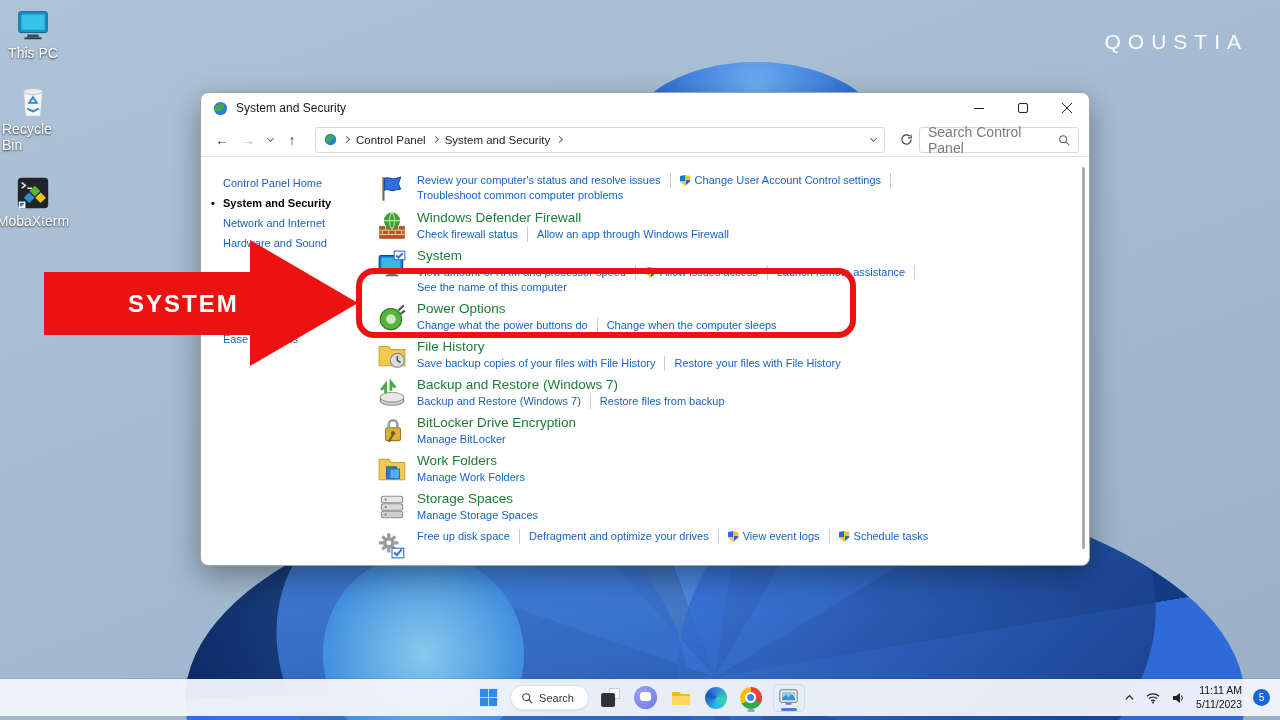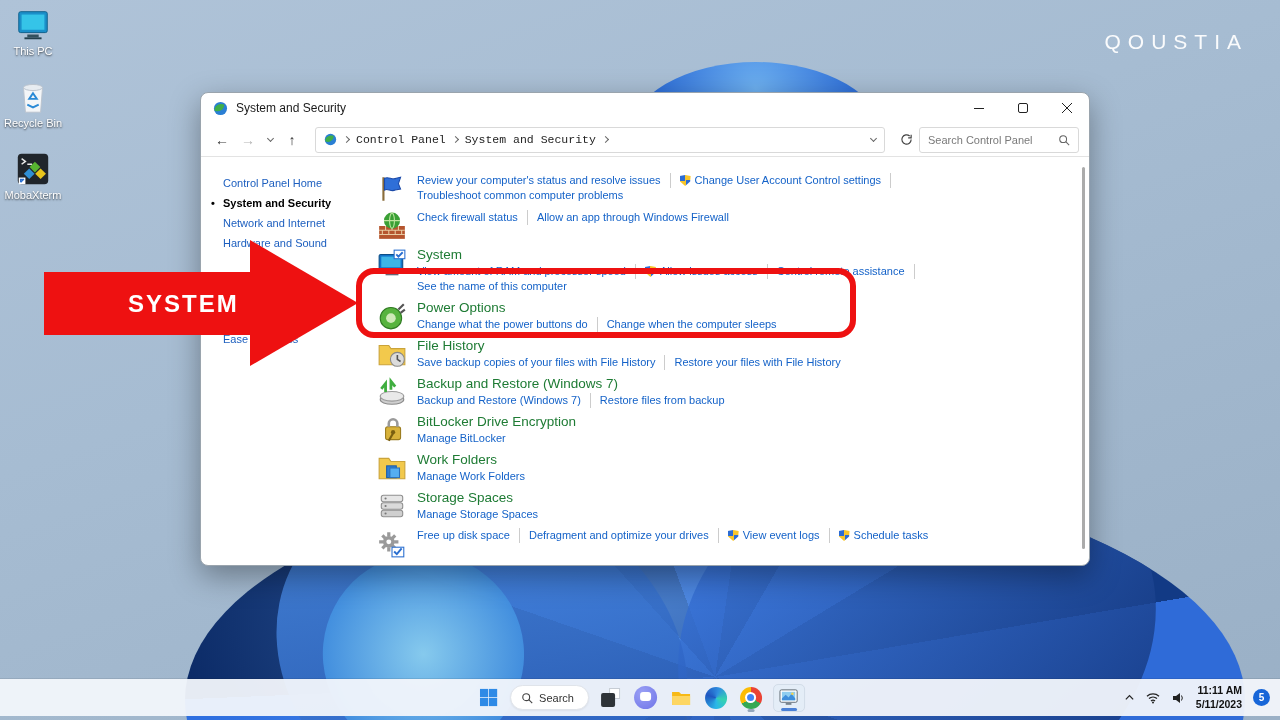--- a/index.html
+++ b/index.html
@@ -32,44 +32,44 @@
     z-index:0;background:radial-gradient(ellipse at 50% 18%,#6db0f0 0%,#2f6fd8 55%,#1d4fae 100%);}
 
   
   .logo{position:absolute;top:30px;right:32px;z-index:2;color:#fff;font-size:21px;
     letter-spacing:7px;font-weight:400;opacity:.95;}
 
   
   .dicons{position:absolute;left:2px;top:6px;width:62px;z-index:2;}
   .dicon{display:flex;flex-direction:column;align-items:center;margin-bottom:21px;cursor:default;}
   .dicon svg{width:38px;height:38px;}
-  .dicon .lbl{font-size:11px;color:#fff;text-shadow:0 1px 2px rgba(0,0,0,.75);margin-top:1px;}
+  .dicon .lbl{font-size:14px;color:#fff;text-shadow:0 1px 2px rgba(0,0,0,.75);margin-top:1px;}
 
   
   .window{position:absolute;left:200px;top:92px;width:890px;height:474px;background:#fff;
     border-radius:8px;border:1px solid #9aa4ad;box-shadow:0 10px 30px rgba(0,0,0,.35);
     z-index:1;overflow:hidden;}
   .titlebar{height:30px;display:flex;align-items:center;padding-left:12px;}
   .titlebar .title-text{font-size:12px;color:#1a1a1a;margin-left:8px;}
   .win-controls{margin-left:auto;display:flex;height:100%;}
   .win-btn{width:44px;display:flex;align-items:center;justify-content:center;}
   .navbar{height:34px;display:flex;align-items:center;border-bottom:1px solid #e3e3e3;
     padding:0 10px 0 8px;}
   .nav-btn{width:26px;height:26px;display:flex;align-items:center;justify-content:center;
     color:#333;font-size:14px;background:none;border:none;}
   .nav-btn.disabled{color:#b4b4b4;}
   .nav-btn.small{width:18px;}
   .chev{display:inline-block;width:5px;height:5px;border-right:1.4px solid #666;
     border-bottom:1.4px solid #666;transform:rotate(-45deg);flex-shrink:0;}
   .chev.down{transform:rotate(45deg);margin-top:-3px;}
   .addressbar{flex:1;height:26px;border:1px solid #d9d9d9;border-radius:3px;display:flex;
-    align-items:center;padding:0 8px;margin:0 8px 0 10px;background:#fff;gap:7px;font-family:Liberation Mono, monospace;}
+    align-items:center;padding:0 8px;margin:0 8px 0 10px;background:#fff;gap:7px;}
   .crumbs{display:flex;align-items:center;gap:7px;font-size:11.5px;color:#222;flex:1;}
   .searchbox{width:160px;height:26px;border:1px solid #d9d9d9;border-radius:3px;display:flex;
-    align-items:center;padding:0 8px;color:#7a7a7a;font-size:11px;background:#fff;}
+    align-items:center;padding:0 8px;color:#7a7a7a;font-size:14px;background:#fff;}
   .searchbox .ph{flex:1;}
   .win-body{display:flex;height:calc(100% - 64px);position:relative;}
   .sidebar{width:158px;flex-shrink:0;padding:20px 0 0 22px;font-size:11px;}
   .side-item{margin-bottom:8px;color:var(--sidebar-blue);position:relative;cursor:pointer;}
   .side-item.active{color:#000;font-weight:bold;margin-top:8px;}
   .side-item.active::before{content:"\2022";position:absolute;left:-12px;color:#000;}
   .side-item.gap{margin-top:64px;}
   .content{flex:1;padding:16px 0 0 18px;overflow:hidden;}
   .section-row{display:flex;gap:10px;margin-bottom:6px;}
   .sec-icon{width:30px;height:30px;flex-shrink:0;margin-top:1px;}
@@ -122,21 +122,21 @@
     background:conic-gradient(#ea4335 0 33%,#34a853 33% 66%,#fbbc05 66% 100%);
     display:flex;align-items:center;justify-content:center;}
   .chrome-inner{width:11px;height:11px;border-radius:50%;background:#fff;
     display:flex;align-items:center;justify-content:center;}
   .chrome-inner::after{content:"";width:7px;height:7px;border-radius:50%;background:#4285f4;}
   .active-tile{background:#e4edf7;border:1px solid #d2dce8;border-radius:5px;width:32px;}
   .indicator{position:absolute;bottom:0;left:50%;transform:translateX(-50%);height:3px;
     border-radius:2px;}
   .ind-small{width:7px;background:#93a6bc;}
   .ind-wide{width:16px;background:#4a80d6;}
-  .tray{position:absolute;right:10px;top:0;bottom:0;display:flex;align-items:center;gap:11px;font-weight:bold;}
+  .tray{position:absolute;right:10px;top:0;bottom:0;display:flex;align-items:center;gap:11px;}
   .tray-ic{display:flex;align-items:center;justify-content:center;cursor:pointer;}
   .clock{text-align:right;font-size:10.5px;line-height:1.3;color:#111;cursor:pointer;}
   .badge{width:17px;height:17px;border-radius:50%;background:#1766d8;color:#fff;font-size:10px;
     display:flex;align-items:center;justify-content:center;cursor:pointer;}
 </style>
 </head>
 <body>
 
 <div class="screen">
 
@@ -278,20 +278,21 @@
             </div>
           </div>
           <div class="section-row">
             <span class="sec-icon"><svg viewBox="0 0 28 28">
                 <rect x="2" y="14" width="24" height="12" fill="#b5552e"></rect>
                 <path d="M2 18h24M2 22h24M8 14v4M14 14v4M20 14v4M5 18v4M11 18v4M17 18v4M23 18v4" stroke="#e8c9a0"></path>
                 <circle cx="14" cy="9" r="7.5" fill="#3aa035"></circle>
                 <path d="M6.5 9h15M14 1.5c3 2.5 3 12.5 0 15M14 1.5c-3 2.5-3 12.5 0 15" stroke="#bfe6a0" fill="none"></path>
               </svg></span>
             <div class="sec-body">
+              <div class="sec-title">Windows Defender Firewall</div>
               <div class="sec-line">
                 <span class="link-wrap">
                   <span class="cp-link">Check firewall status</span>
                 </span>
                 <span class="link-wrap">
                   <span class="cp-link">Allow an app through Windows Firewall</span>
                 </span>
               </div>
             </div>
           </div>
@@ -308,21 +309,21 @@
               <div class="sec-title">System</div>
               <div class="sec-line">
                 <span class="link-wrap">
                   <span class="cp-link">View amount of RAM and processor speed</span>
                 </span>
                 <span class="link-wrap">
                   <span class="shield"></span>
                   <span class="cp-link">Allow issues access</span>
                 </span>
                 <span class="link-wrap trail">
-                  <span class="cp-link">Control remote assistance</span>
+                  <span class="cp-link">Launch remote assistance</span>
                 </span>
               </div>
               <div class="sec-line">
                 <span class="link-wrap">
                   <span class="cp-link">See the name of this computer</span>
                 </span>
               </div>
             </div>
           </div>
           <div class="section-row">

